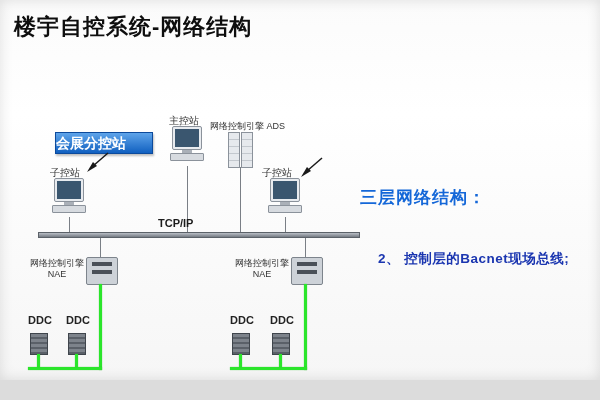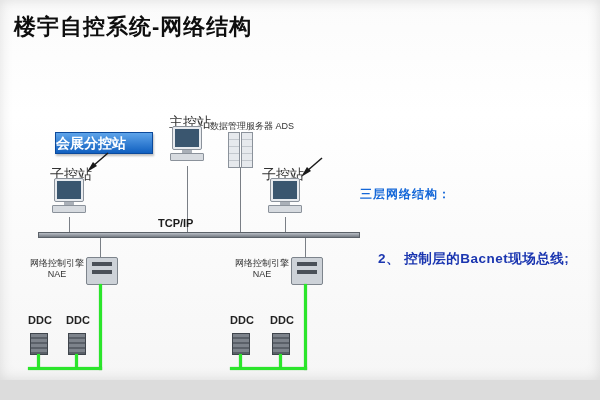--- a/index.html
+++ b/index.html
@@ -2,21 +2,21 @@
 <html><head>
 <meta charset="utf-8">
 <style>
   html,body{margin:0;padding:0;}
   body{font-family:"Liberation Sans","DejaVu Sans",sans-serif;background:#dcdcdc;}
   .slide{position:relative;width:600px;height:380px;background:linear-gradient(180deg,#fbfbfb,#ffffff 30%,#f6f6f6);overflow:hidden;box-shadow:inset 0 0 14px rgba(0,0,0,.12);text-decoration:underline;}
   .abs{position:absolute;}
   .title{left:14px;top:12px;font-size:22px;font-weight:bold;color:#0e0e0e;letter-spacing:1px;}
   .callout{height:20px;line-height:20px;text-align:left;font-size:14px;font-weight:bold;color:#ffffff;
            background:linear-gradient(180deg,#5ea4ea,#1160c0);border:1px solid #0c4a9c;box-shadow:1px 2px 2px rgba(0,0,0,.25);}
-  .caption{font-size:14px;color:#333;white-space:nowrap;}
+  .caption{font-size:10px;color:#333;white-space:nowrap;}
   .caption-sm{font-size:9px;color:#333;white-space:nowrap;}
   .nae-caption{font-size:9px;color:#333;text-align:center;white-space:pre-line;line-height:1.25;width:58px;}
   .ddc-caption{font-size:11px;font-weight:bold;color:#222;}
   
   .pc{width:34px;}
   .pc .monitor{width:24px;height:18px;border:1px solid #8b929b;background:#e8ebef;padding:2px;border-radius:2px;margin:0 auto;}
   .pc .screen{width:100%;height:100%;background:#3a566f;}
   .pc .stand{width:10px;height:3px;background:#aab0b8;margin:0 auto;}
   .pc .kbd{width:32px;height:6px;background:#d7dbe0;border:1px solid #8b929b;border-radius:1px;margin:0 auto;}
   
@@ -26,21 +26,21 @@
   .nae .slot{width:20px;height:4px;background:#4a5058;margin:4px auto 0;}
   
   .ddc{width:16px;height:20px;border:1px solid #3f454c;background:
        repeating-linear-gradient(180deg,rgba(255,255,255,0) 0 3px,#5a6068 3px 5px),#7d838b;}
   
   .vline{width:1px;background:#7a7f86;}
   .bus{height:6px;background:linear-gradient(180deg,#b9bec5,#757b83);border:1px solid #5c6269;box-sizing:border-box;}
   .gline{background:#2be52b;box-shadow:0 0 1px #1db51d;}
   .bus-label{font-size:11px;font-weight:bold;color:#1c1c1c;}
   
-  .notes-heading{font-size:12px;font-weight:bold;color:#1467d8;letter-spacing:1px;}
+  .notes-heading{font-size:17px;font-weight:bold;color:#1467d8;letter-spacing:1px;}
   .note-item{font-size:13.5px;font-weight:bold;color:#1b36b0;letter-spacing:.5px;}
 </style>
 </head>
 <body>
 
 <div class="slide">
 
   <div class="abs title">楼宇自控系统-网络结构</div>
 
   <div class="abs callout" style="left:55px;top:132px;width:96px;">会展分控站</div>
@@ -56,21 +56,21 @@
 
   <div class="abs caption" style="left:169px;top:114px;">主控站</div>
   <div class="abs pc" style="left:170px;top:126px;">
     <div class="monitor">
         <div class="screen"></div>
       </div>
     <div class="stand"></div>
       <div class="kbd"></div>
   </div>
 
-  <div class="abs caption-sm" style="left:210px;top:120px;">数据管理服务器 ADS</div>
+  <div class="abs caption-sm" style="left:210px;top:120px;">网络控制引擎 ADS</div>
   <div class="abs tower" style="left:228px;top:132px;"></div>
   <div class="abs tower" style="left:241px;top:132px;"></div>
 
   <div class="abs caption" style="left:50px;top:166px;">子控站</div>
   <div class="abs pc" style="left:52px;top:178px;">
     <div class="monitor">
         <div class="screen"></div>
       </div>
     <div class="stand"></div>
       <div class="kbd"></div>

